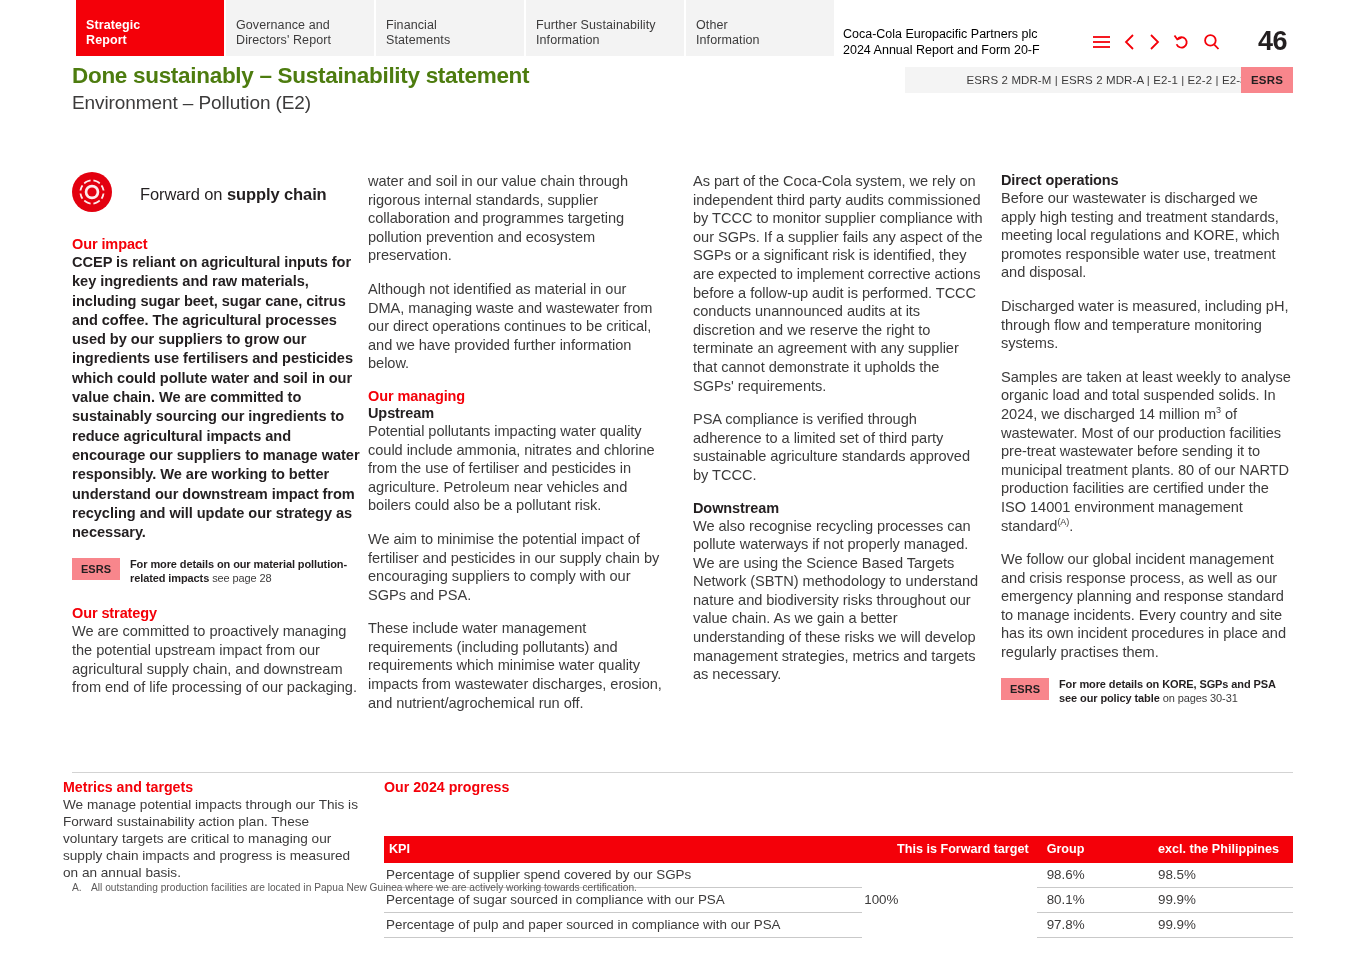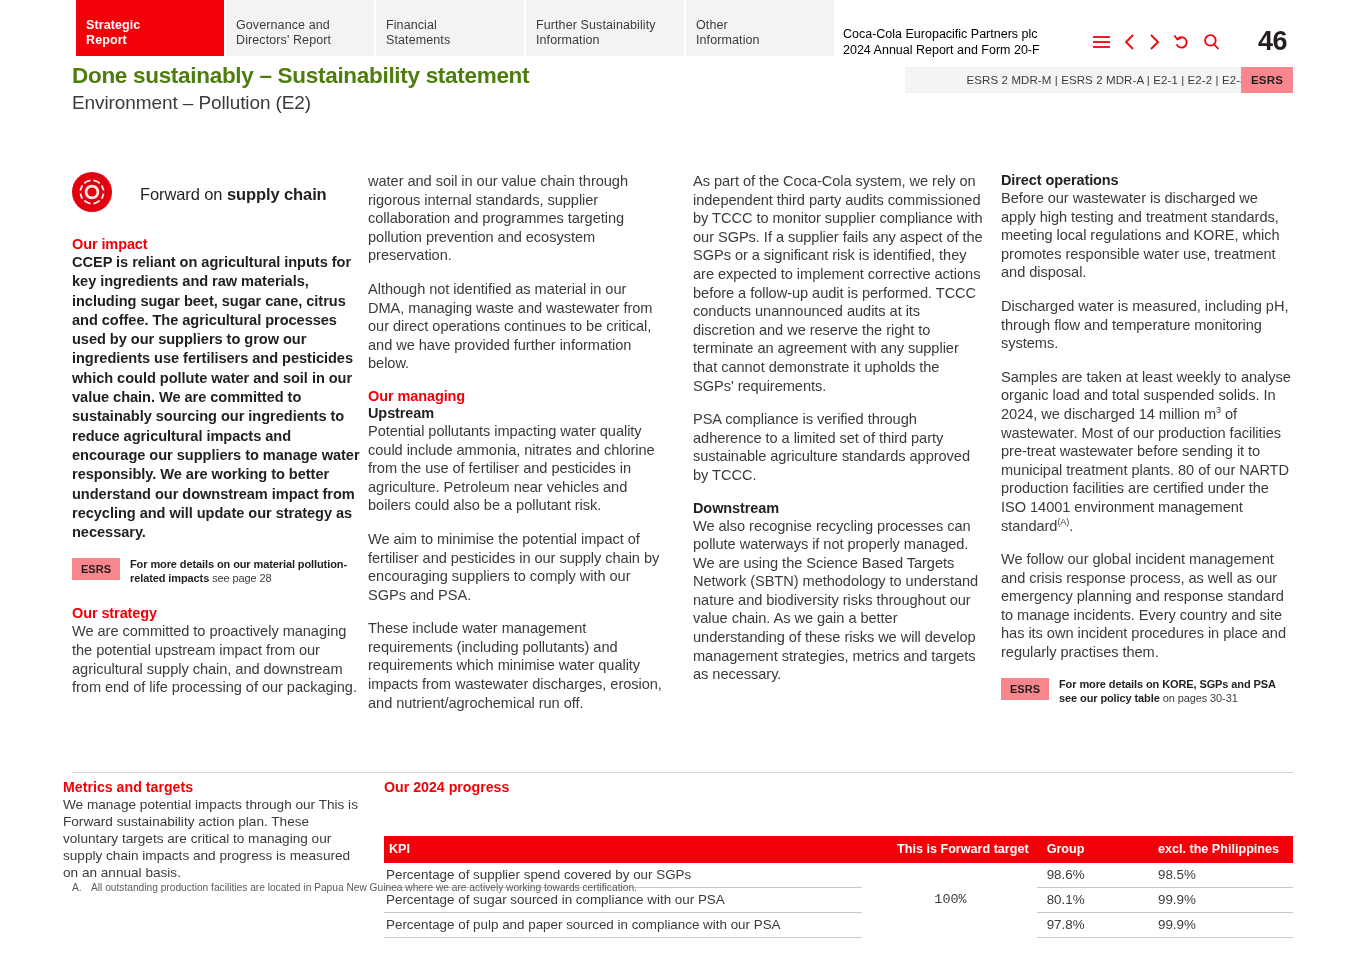--- a/index.html
+++ b/index.html
@@ -258,24 +258,22 @@
   table.kpi thead th.c-target { width: 168px; text-align: right; padding-right: 8px; }
   table.kpi thead th.c-group { width: 105px; padding-left: 10px; }
   table.kpi thead th.c-excl { width: 139px; padding-left: 10px; }
   table.kpi tbody td {
     padding: 3px 0 4px 2px;
     vertical-align: top;
     border-bottom: 1px solid #c9c9c9;
     line-height: 17px;
   }
   table.kpi tbody td.t-target {
-    text-align: center;
     border-bottom: none;
     vertical-align: middle;
-    font-family: Liberation Mono, monospace;
   }
   table.kpi tbody td.t-val { padding-left: 10px; }
 
   .footnote {
     position: absolute;
     top: 881px; left: 72px;
     font-size: 10.2px;
     line-height: 13px;
     color: #5c5a5a;
     display: flex;

